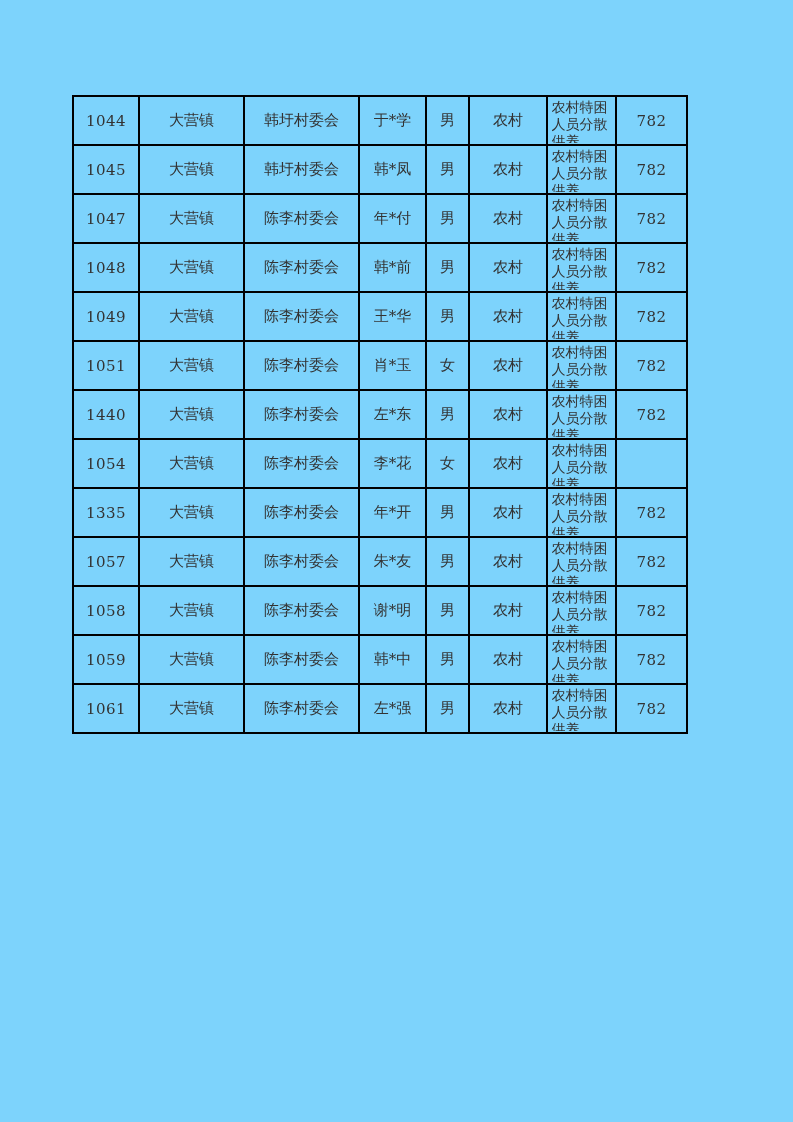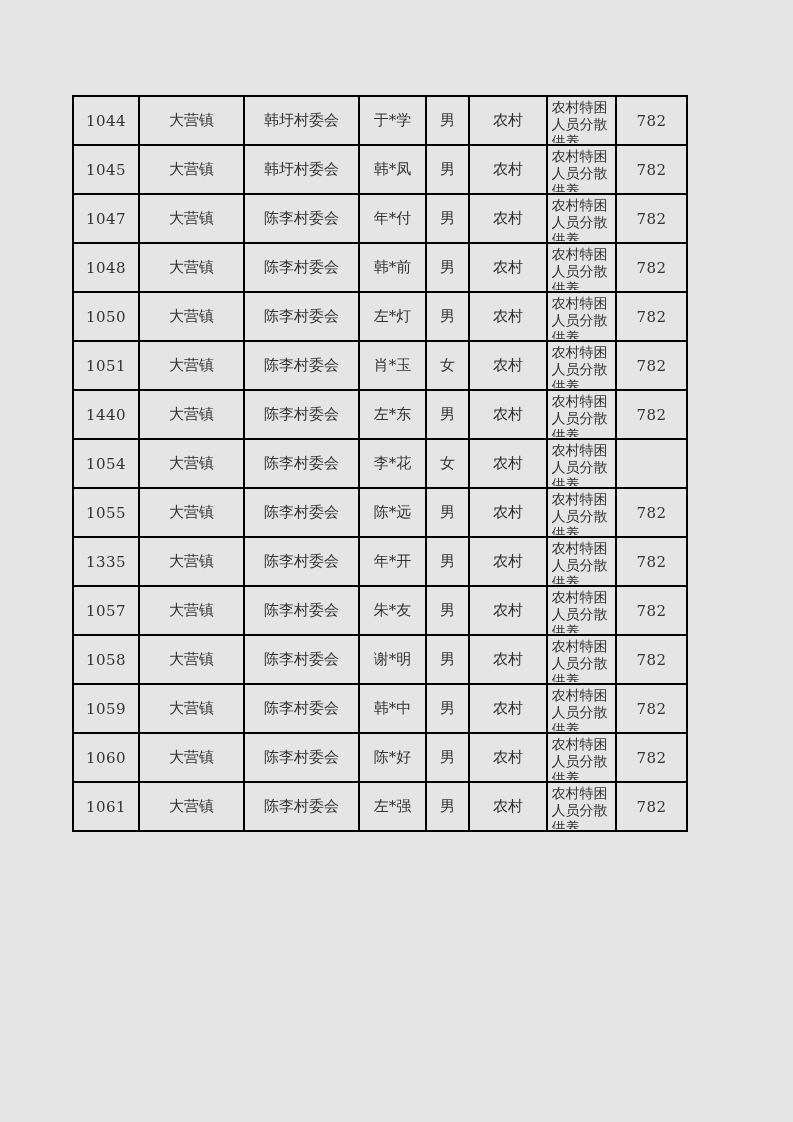--- a/index.html
+++ b/index.html
@@ -4,21 +4,21 @@
 <style>
   html, body {
     margin: 0;
     padding: 0;
     background: #ffffff;
   }
   .page {
     position: relative;
     width: 793px;
     height: 1122px;
-    background: #e5e5e5;
+    background: #7dd3fc;
     overflow: hidden;
     font-family: "DejaVu Serif", "Liberation Serif", serif;
   }
   table.roster {
     position: absolute;
     left: 72px;
     top: 95px;
     border-collapse: collapse;
     table-layout: fixed;
     width: 614px;
@@ -114,24 +114,24 @@
     <td class="c-village">陈李村委会</td>
     <td class="c-name">韩*前</td>
     <td class="c-gender">男</td>
     <td class="c-category">农村</td>
     <td class="c-support">
             <span class="cell-text">农村特困人员分散供养</span>
           </td>
     <td class="c-amount">782</td>
   </tr>
         <tr>
-    <td class="c-no">1050</td>
-    <td class="c-town">大营镇</td>
-    <td class="c-village">陈李村委会</td>
-    <td class="c-name">左*灯</td>
+    <td class="c-no">1049</td>
+    <td class="c-town">大营镇</td>
+    <td class="c-village">陈李村委会</td>
+    <td class="c-name">王*华</td>
     <td class="c-gender">男</td>
     <td class="c-category">农村</td>
     <td class="c-support">
             <span class="cell-text">农村特困人员分散供养</span>
           </td>
     <td class="c-amount">782</td>
   </tr>
         <tr>
     <td class="c-no">1051</td>
     <td class="c-town">大营镇</td>
@@ -162,32 +162,20 @@
     <td class="c-village">陈李村委会</td>
     <td class="c-name">李*花</td>
     <td class="c-gender">女</td>
     <td class="c-category">农村</td>
     <td class="c-support">
             <span class="cell-text">农村特困人员分散供养</span>
           </td>
     <td class="c-amount"></td>
   </tr>
         <tr>
-    <td class="c-no">1055</td>
-    <td class="c-town">大营镇</td>
-    <td class="c-village">陈李村委会</td>
-    <td class="c-name">陈*远</td>
-    <td class="c-gender">男</td>
-    <td class="c-category">农村</td>
-    <td class="c-support">
-            <span class="cell-text">农村特困人员分散供养</span>
-          </td>
-    <td class="c-amount">782</td>
-  </tr>
-        <tr>
     <td class="c-no">1335</td>
     <td class="c-town">大营镇</td>
     <td class="c-village">陈李村委会</td>
     <td class="c-name">年*开</td>
     <td class="c-gender">男</td>
     <td class="c-category">农村</td>
     <td class="c-support">
             <span class="cell-text">农村特困人员分散供养</span>
           </td>
     <td class="c-amount">782</td>
@@ -214,32 +202,20 @@
     <td class="c-support">
             <span class="cell-text">农村特困人员分散供养</span>
           </td>
     <td class="c-amount">782</td>
   </tr>
         <tr>
     <td class="c-no">1059</td>
     <td class="c-town">大营镇</td>
     <td class="c-village">陈李村委会</td>
     <td class="c-name">韩*中</td>
-    <td class="c-gender">男</td>
-    <td class="c-category">农村</td>
-    <td class="c-support">
-            <span class="cell-text">农村特困人员分散供养</span>
-          </td>
-    <td class="c-amount">782</td>
-  </tr>
-        <tr>
-    <td class="c-no">1060</td>
-    <td class="c-town">大营镇</td>
-    <td class="c-village">陈李村委会</td>
-    <td class="c-name">陈*好</td>
     <td class="c-gender">男</td>
     <td class="c-category">农村</td>
     <td class="c-support">
             <span class="cell-text">农村特困人员分散供养</span>
           </td>
     <td class="c-amount">782</td>
   </tr>
         <tr>
     <td class="c-no">1061</td>
     <td class="c-town">大营镇</td>

